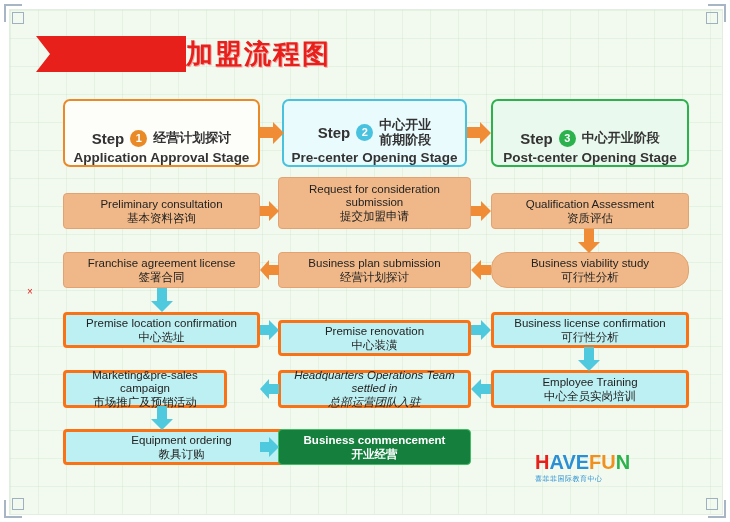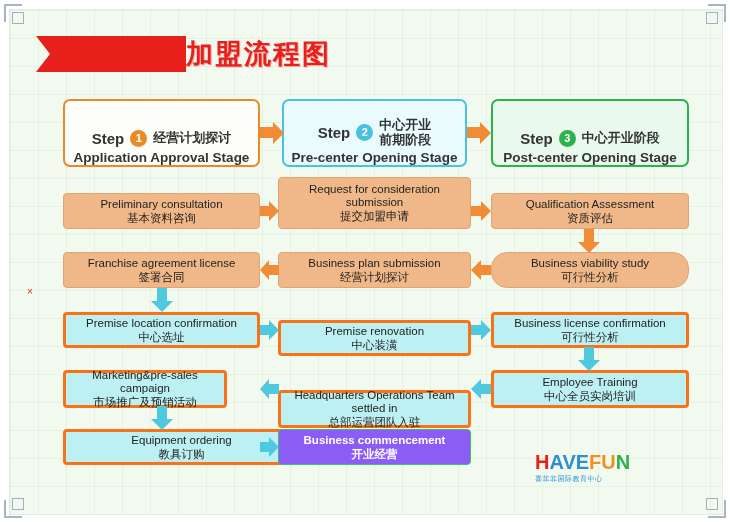--- a/index.html
+++ b/index.html
@@ -85,21 +85,21 @@
     border-radius:4px;
     display:flex;align-items:center;justify-content:center;
     flex-direction:column;
     text-align:center;
     padding:2px 6px;
   }
   .box .en{font-size:11.5px;color:#222;line-height:13px;}
   .box .cn{font-size:11.5px;color:#222;line-height:14px;}
   .orange{background:#f0b888;border:1px solid #e3a371;}
   .cyan{background:#bdf0f2;border:3px solid #f97316;}
-  .green{background:#8b5cf6;border:1px solid #3fbe63;}
+  .green{background:#15803d;border:1px solid #3fbe63;}
   .green .en,.green .cn{color:#ffffff;font-weight:bold;}
 
   
   .arrow{position:absolute;}
 
   
   .logo{position:absolute;left:535px;top:452px;width:122px;height:34px;}
   .logo-text{font-size:20px;font-weight:bold;letter-spacing:0px;line-height:20px;}
   .logo-sub{font-size:7px;color:#2a8fd4;letter-spacing:0.5px;margin-top:2px;}
   .lh{color:#e8201c;}
@@ -193,21 +193,21 @@
   </div>
   <div class="box cyan" style="left:491px;top:312px;width:198px;height:36px;">
     <div class="en">Business license confirmation</div>
     <div class="cn">可行性分析</div>
   </div>
 
   <div class="box cyan" style="left:63px;top:370px;width:164px;height:38px;">
     <div class="en">Marketing&amp;pre-sales campaign</div>
     <div class="cn">市场推广及预销活动</div>
   </div>
-  <div class="box cyan" style="left:278px;top:390px;width:193px;height:38px;">
+  <div class="box cyan" style="left:278px;top:370px;width:193px;height:38px;font-style:italic;">
     <div class="en">Headquarters Operations Team settled in</div>
     <div class="cn">总部运营团队入驻</div>
   </div>
   <div class="box cyan" style="left:491px;top:370px;width:198px;height:38px;">
     <div class="en">Employee Training</div>
     <div class="cn">中心全员实岗培训</div>
   </div>
 
   <div class="box cyan" style="left:63px;top:429px;width:237px;height:36px;">
     <div class="en">Equipment ordering</div>

